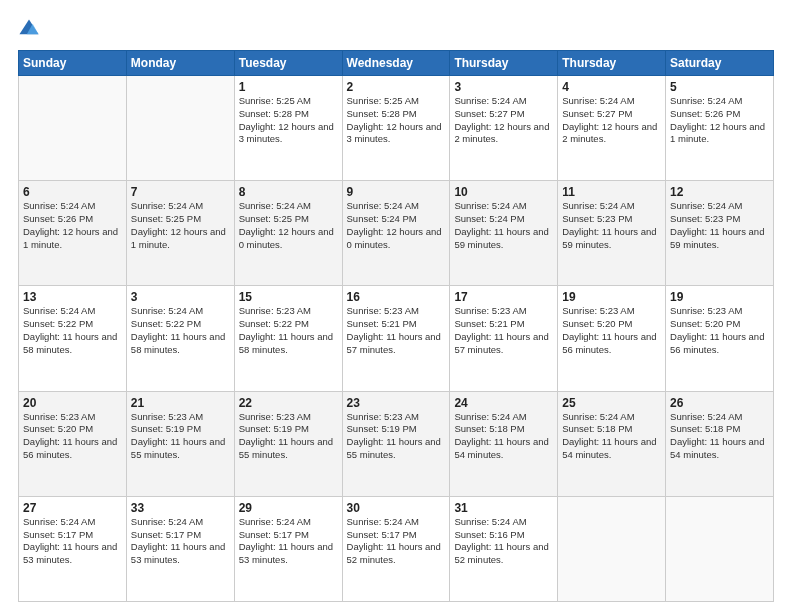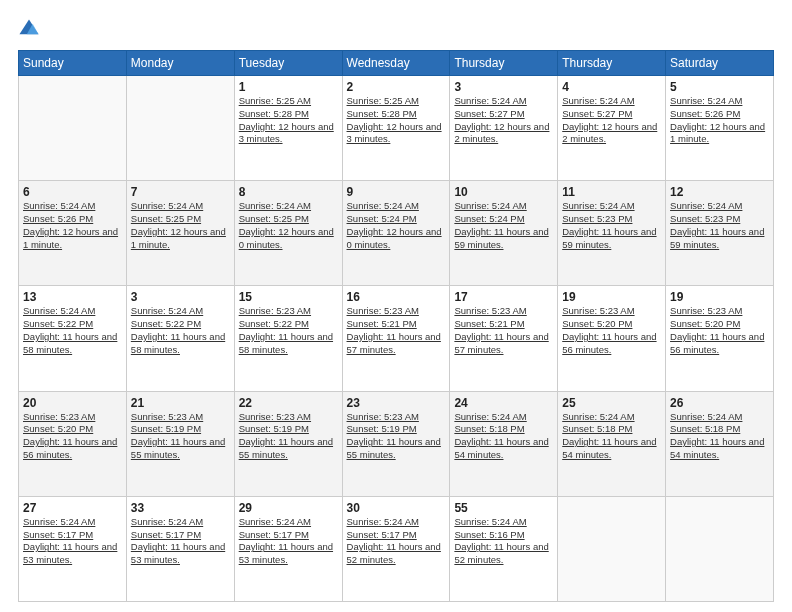--- a/index.html
+++ b/index.html
@@ -64,21 +64,21 @@
       flex: 1;
       border: 1px solid #ccc;
       border-collapse: collapse;
       width: 100%;
       table-layout: fixed;
     }
     .calendar th {
       background-color: #2a6db5;
       color: #fff;
       font-size: 12px;
-      font-weight: normal;
+      font-weight: bold;
       padding: 5px 4px;
       text-align: left;
       border: 1px solid #1a5da0;
     }
     .calendar td {
       border: 1px solid #ccc;
       vertical-align: top;
       padding: 4px 4px 3px 4px;
       font-size: 10px;
       color: #333;
@@ -91,21 +91,20 @@
       font-size: 12px;
       font-weight: bold;
       color: #222;
       display: block;
       margin-bottom: 1px;
     }
     .day-info {
       font-size: 9.5px;
       color: #333;
       line-height: 1.35;
-      text-decoration: underline;
     }
     .row-shade td {
       background: #f3f3f3;
     }
   </style>
 </head>
 <body>
 
 <div class="page">
   <div class="header">
@@ -323,21 +322,21 @@
 Sunset: 5:17 PM
 Daylight: 11 hours and 53 minutes.</div>
           </td>
           <td>
             <span class="day-num">30</span>
             <div class="day-info" style="white-space: pre-line;">Sunrise: 5:24 AM
 Sunset: 5:17 PM
 Daylight: 11 hours and 52 minutes.</div>
           </td>
           <td>
-            <span class="day-num">55</span>
+            <span class="day-num">31</span>
             <div class="day-info" style="white-space: pre-line;">Sunrise: 5:24 AM
 Sunset: 5:16 PM
 Daylight: 11 hours and 52 minutes.</div>
           </td>
           <td class="empty"></td>
           <td class="empty"></td>
         </tr>
       </tbody>
   </table>
 </div>

